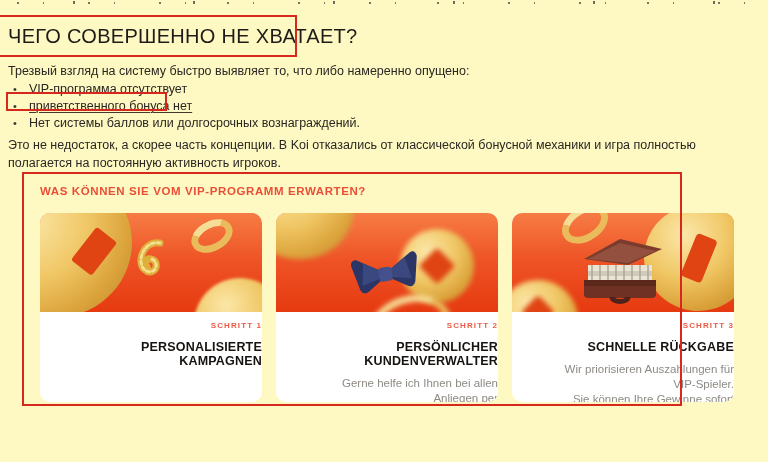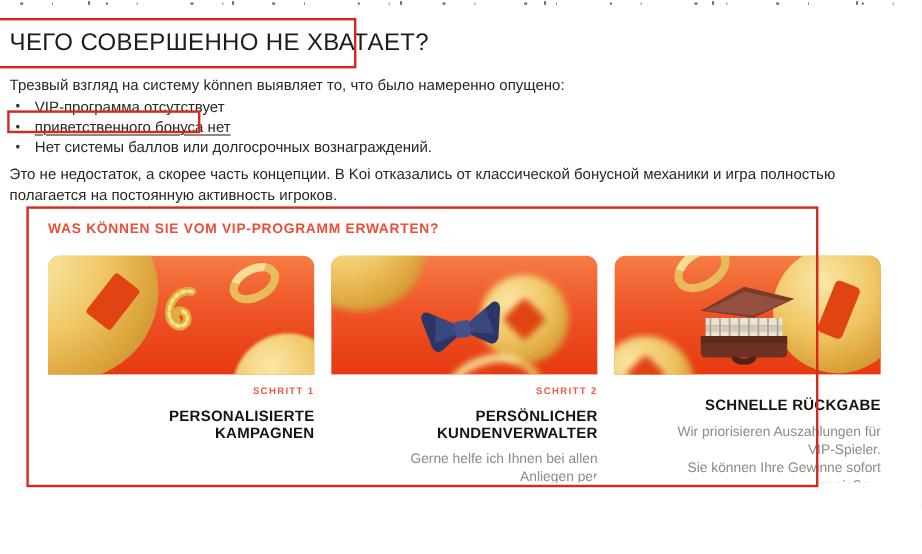--- a/index.html
+++ b/index.html
@@ -1,19 +1,19 @@
 <!DOCTYPE html>
 <html><head>
 <meta charset="utf-8">
 <style>
   * { margin:0; padding:0; box-sizing:border-box; }
   html,body { background:#f8efe6; }
   .page {
     position:relative; width:768px; height:462px; overflow:hidden;
-    background:#ffffff; color:#24211d;
+    background:#fef9c3; color:#24211d;
     font-family:"Liberation Sans", sans-serif;
   }
   
   .top-remnant {
     position:absolute; top:0; left:6px; width:756px; height:4px; opacity:.75;
     background:
       repeating-linear-gradient(90deg, transparent 0 11px, #4c4740 11px 13px, transparent 13px 37px, #55504a 37px 38px, transparent 38px 71px),
       repeating-linear-gradient(90deg, transparent 0 53px, #3f3a35 53px 55px, transparent 55px 120px);
     background-size: 210px 2px, 260px 3px;
     background-repeat: repeat-x;
@@ -77,21 +77,21 @@
 </style>
 </head>
 <body>
 
 <div class="page">
 
   <div class="top-remnant"></div>
 
   <div class="h1">ЧЕГО СОВЕРШЕННО НЕ ХВАТАЕТ?</div>
 
-  <div class="p p-intro">Трезвый взгляд на систему können выявляет то, что было намеренно опущено:</div>
+  <div class="p p-intro">Трезвый взгляд на систему быстро выявляет то, что либо намеренно опущено:</div>
 
   <ul class="bullets">
     <li><span>VIP-программа отсутствует</span></li>
     <li><span class="underlined">приветственного бонуса нет</span></li>
     <li><span>Нет системы баллов или долгосрочных вознаграждений.</span></li>
   </ul>
 
   <div class="p p-concept">Это не недостаток, а скорее часть концепции. В Koi отказались от классической бонусной механики и игра полностью полагается на постоянную активность игроков.</div>
 
   <div class="vip-title">WAS KÖNNEN SIE VOM VIP-PROGRAMM ERWARTEN?</div>
@@ -161,20 +161,21 @@
           </g>
           <rect x="14" y="47" width="72" height="18" rx="4" fill="#6e3123"></rect>
           <rect x="14" y="47" width="72" height="6" fill="#5d281c"></rect>
           <path d="M42 64 C42 70 58 70 58 64" fill="none" stroke="#4f221a" stroke-width="5"></path>
         </svg>
         <div class="coin blur2" style="width:80px;height:80px;left:-14px;bottom:-48px;">
           <div class="hole" style="width:24px;height:24px;left:28px;top:20px;transform:rotate(45deg);border-radius:4px;"></div>
         </div>
       </div>
       <div class="card-body">
+        <div class="step">SCHRITT 3</div>
         <div class="card-title">SCHNELLE RÜCKGABE</div>
         <div class="card-desc">
           <div>Wir priorisieren Auszahlungen für VIP-Spieler.</div>
           <div>Sie können Ihre Gewinne sofort genießen.</div>
         </div>
       </div>
     </div>
 
   </div>
 

